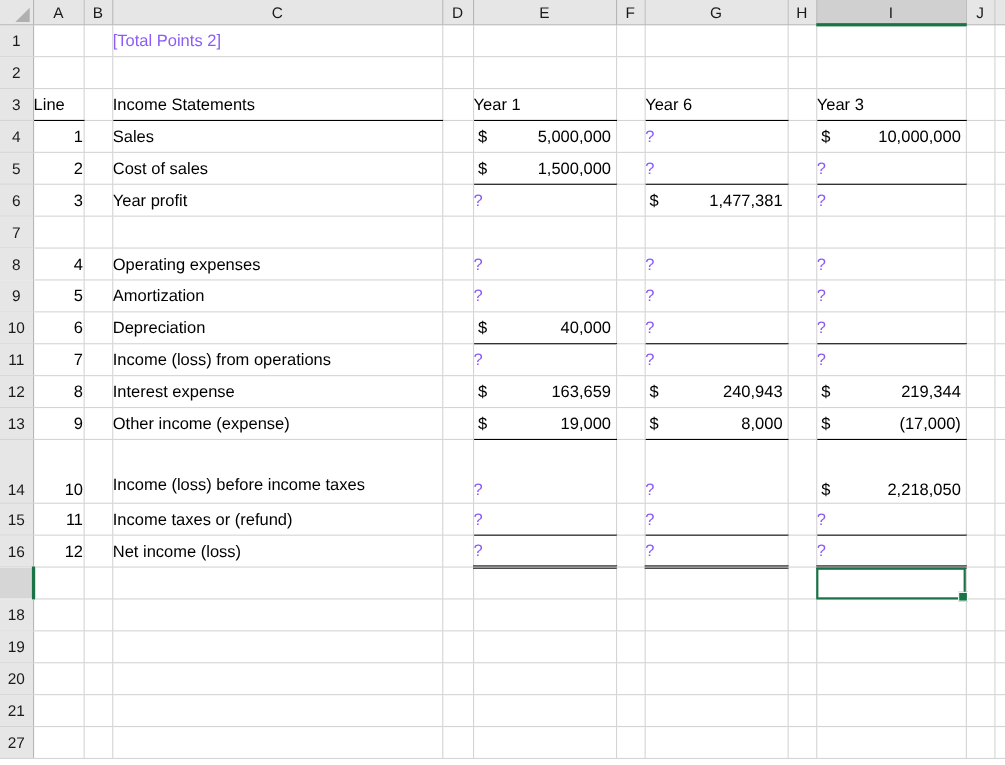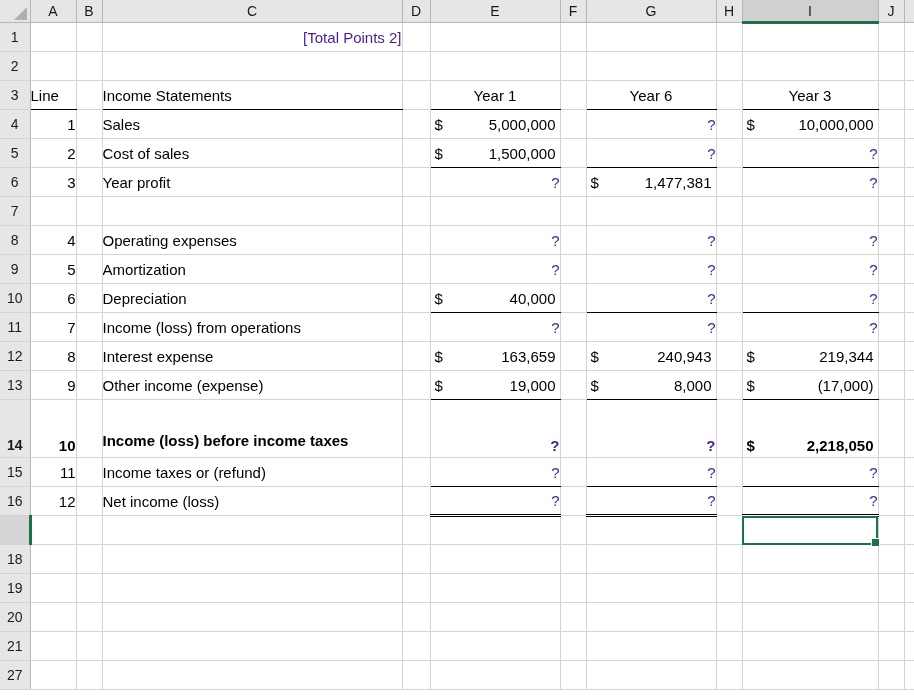--- a/index.html
+++ b/index.html
@@ -89,29 +89,29 @@
 
   
   .cell {
     border-right: 1px solid #d4d4d4;
     border-bottom: 1px solid #d4d4d4;
     height: 29px;
     font-size: 15px;
     padding: 0 3px;
   }
 
-  .tall-row .cell, .tall-row .rowhead { height: 58px; font-weight: bold; }
+  .tall-row .cell, .tall-row .rowhead { height: 58px; }
   .tall-row .cell { vertical-align: bottom; padding-bottom: 3px; }
   .tall-row .rowhead { vertical-align: bottom; padding-bottom: 4px; }
 
   .txt-left   { text-align: left; }
   .txt-right  { text-align: right; }
-  .txt-center { text-align: center; }
-
-  .red { color: #4c1d95; text-align: right; }
+  .txt-center { }
+
+  .red { color: #8b5cf6; }
 
   
   .ul-single { border-bottom: 1px solid #000000 !important; }
   .ul-double {
     border-bottom: 3px double #000000 !important;
   }
 
   
   .wrap {
     white-space: normal;

